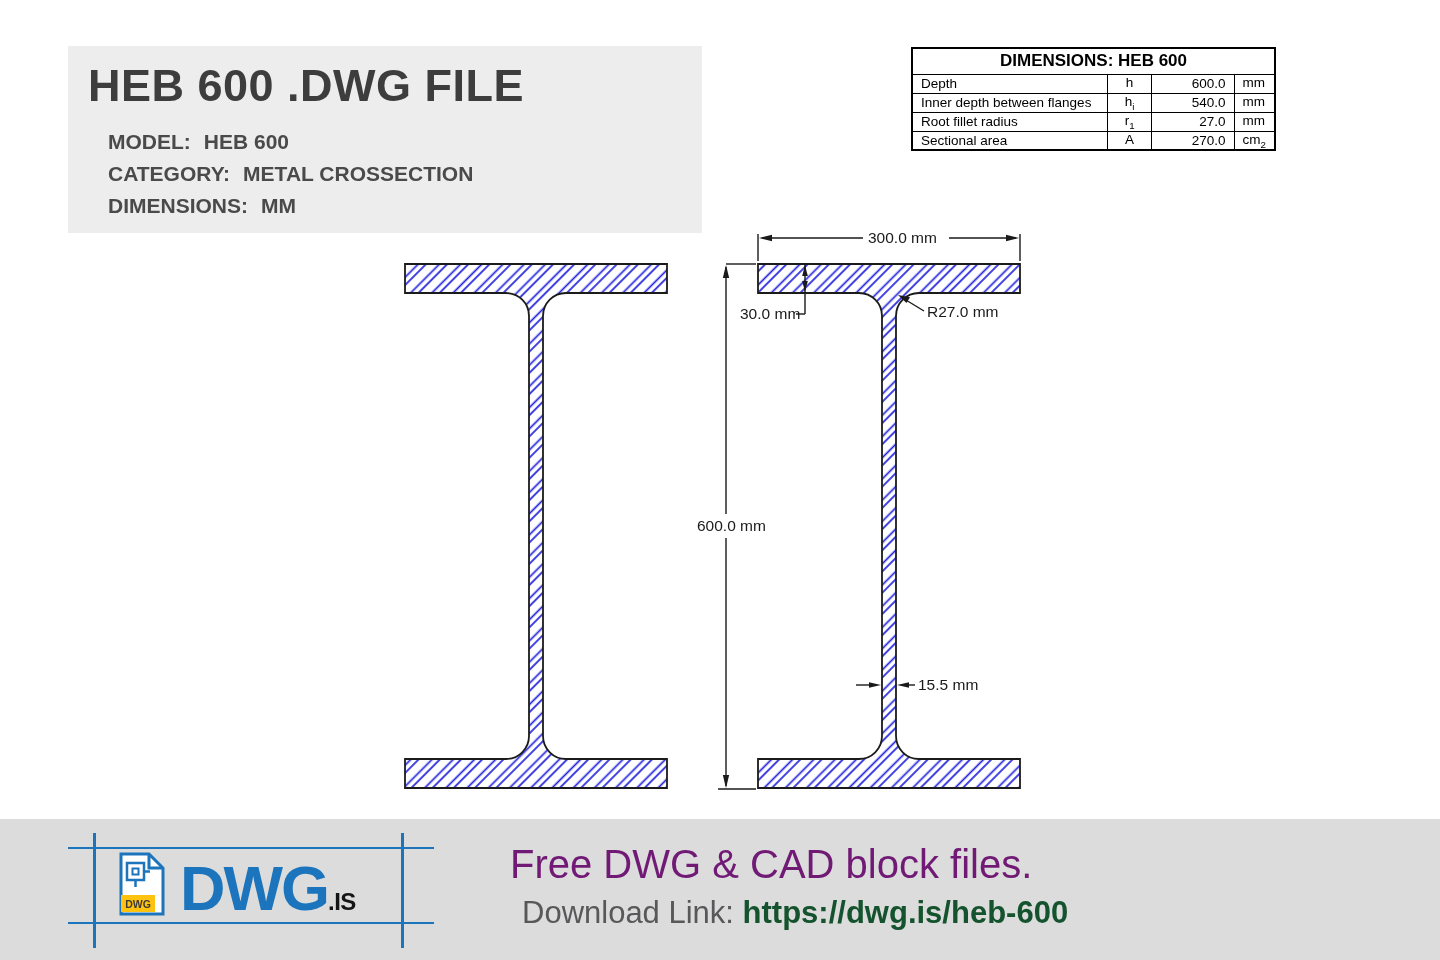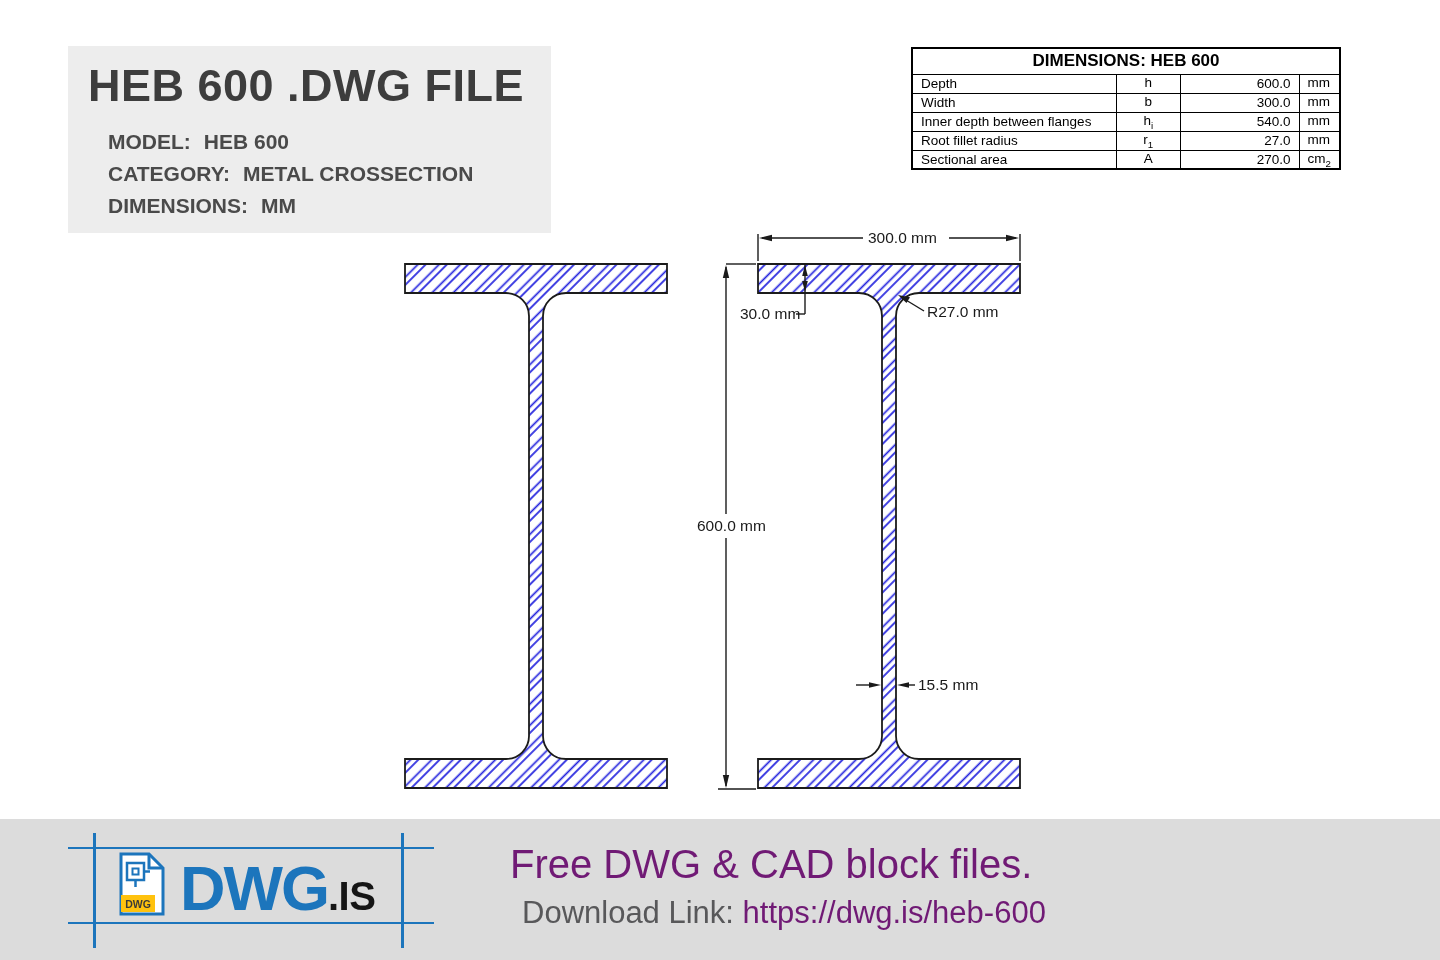--- a/index.html
+++ b/index.html
@@ -1,33 +1,33 @@
 <!DOCTYPE html>
 <html><head>
 <meta charset="utf-8">
 <style>
   * { margin: 0; padding: 0; box-sizing: border-box; }
   html, body { width: 1440px; height: 960px; }
   body { font-family: "Liberation Sans", sans-serif; background: #ffffff; position: relative; overflow: hidden; }
 
   
   .info-box {
-    position: absolute; left: 68px; top: 46px; width: 483px; height: 187px;
+    position: absolute; left: 68px; top: 46px; width: 634px; height: 187px;
     background: #ededed; padding: 14px 20px;
   }
   .info-title {
     font-size: 45px; font-weight: 700; color: #3d3d3d; letter-spacing: 0.5px;
     margin-bottom: 14px; white-space: nowrap;
   }
   .info-meta { font-size: 21px; font-weight: 600; color: #4a4a4a; line-height: 32px; }
   .info-meta .lbl { margin-right: 13px; margin-left: 20px; }
 
   
   .dim-table-wrap { position: absolute; left: 911px; top: 47px; }
-  table.dim-table { border-collapse: collapse; width: 430px; background: #fff; border: 2px solid #000; }
+  table.dim-table { border-collapse: collapse; width: 365px; background: #fff; border: 2px solid #000; }
   table.dim-table th {
     border: 1px solid #000; font-size: 17px; font-weight: 700; color: #000;
     text-align: center; height: 26px; padding: 1px 2px;
   }
   table.dim-table td {
     border: 1px solid #000; font-size: 13.5px; color: #000; height: 19px; padding: 0 8px;
     white-space: nowrap;
   }
   td.c-label { width: 205px; text-align: left; }
   td.c-symbol { width: 66px; text-align: center; }
@@ -38,26 +38,26 @@
   
   .drawing-svg { position: absolute; left: 0; top: 0; pointer-events: none; }
   .dim-text { font-family: "Liberation Sans", sans-serif; font-size: 15.5px; fill: #1a1a1a; }
 
   
   .footer { position: absolute; left: 0; top: 819px; width: 1440px; height: 141px; background: #dcdcdc; }
   .guide { position: absolute; background: #1c75bc; }
   .logo-icon { position: absolute; left: 116px; top: 851px; }
   .brand { position: absolute; left: 180px; top: 852px; display: flex; align-items: baseline; }
   .brand-main { font-size: 63px; font-weight: 700; color: #1c75bc; letter-spacing: -2px; }
-  .brand-suffix { font-size: 40px; font-weight: 700; color: #151515; letter-spacing: -0.5px; }
+  .brand-suffix { font-size: 24px; font-weight: 700; color: #151515; letter-spacing: -0.5px; }
   .footer-text { position: absolute; left: 510px; top: 838px; }
   .tagline { font-size: 40px; font-weight: 400; color: #701a75; line-height: 52px; }
   .download-line { font-size: 31px; line-height: 46px; }
   .download-label { color: #58585a; font-weight: 400; margin-left: 12px; }
-  .download-url { color: #701a75; font-weight: 400; }
+  .download-url { color: #14532d; font-weight: 700; }
 </style>
 </head>
 <body>
 
 <div class="info-box">
   <div class="info-title">HEB 600 .DWG FILE</div>
   <div class="info-meta">
     <span class="lbl">MODEL:</span><span>HEB 600</span>
   </div>
   <div class="info-meta">
@@ -71,26 +71,20 @@
 <div class="dim-table-wrap">
   <table class="dim-table">
     <tbody>
         <tr>
       <th colspan="4">DIMENSIONS: HEB 600</th>
     </tr>
     <tr>
       <td class="c-label">Depth</td>
       <td class="c-symbol"><span>h</span><sub></sub></td>
       <td class="c-value">600.0</td>
-      <td class="c-unit"><span>mm</span><sub></sub></td>
-    </tr>
-    <tr>
-      <td class="c-label">Width</td>
-      <td class="c-symbol"><span>b</span><sub></sub></td>
-      <td class="c-value">300.0</td>
       <td class="c-unit"><span>mm</span><sub></sub></td>
     </tr>
     <tr>
       <td class="c-label">Inner depth between flanges</td>
       <td class="c-symbol"><span>h</span><sub>i</sub></td>
       <td class="c-value">540.0</td>
       <td class="c-unit"><span>mm</span><sub></sub></td>
     </tr>
     <tr>
       <td class="c-label">Root fillet radius</td>

